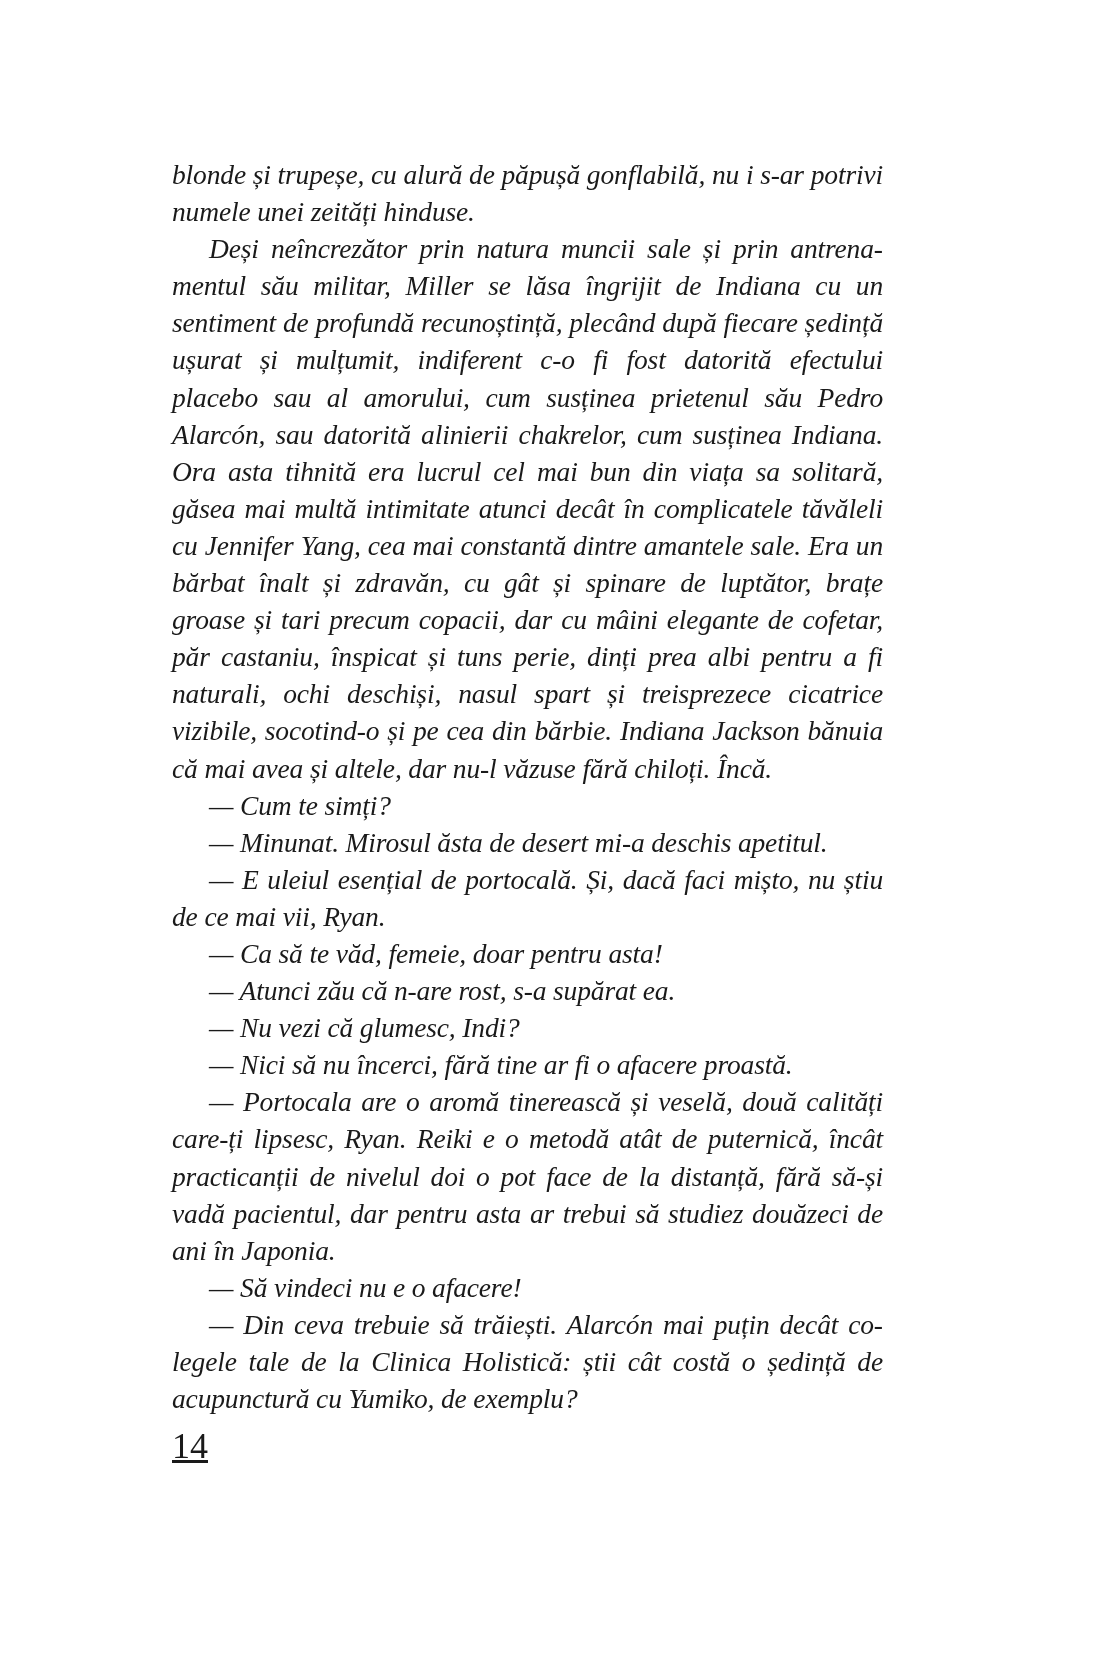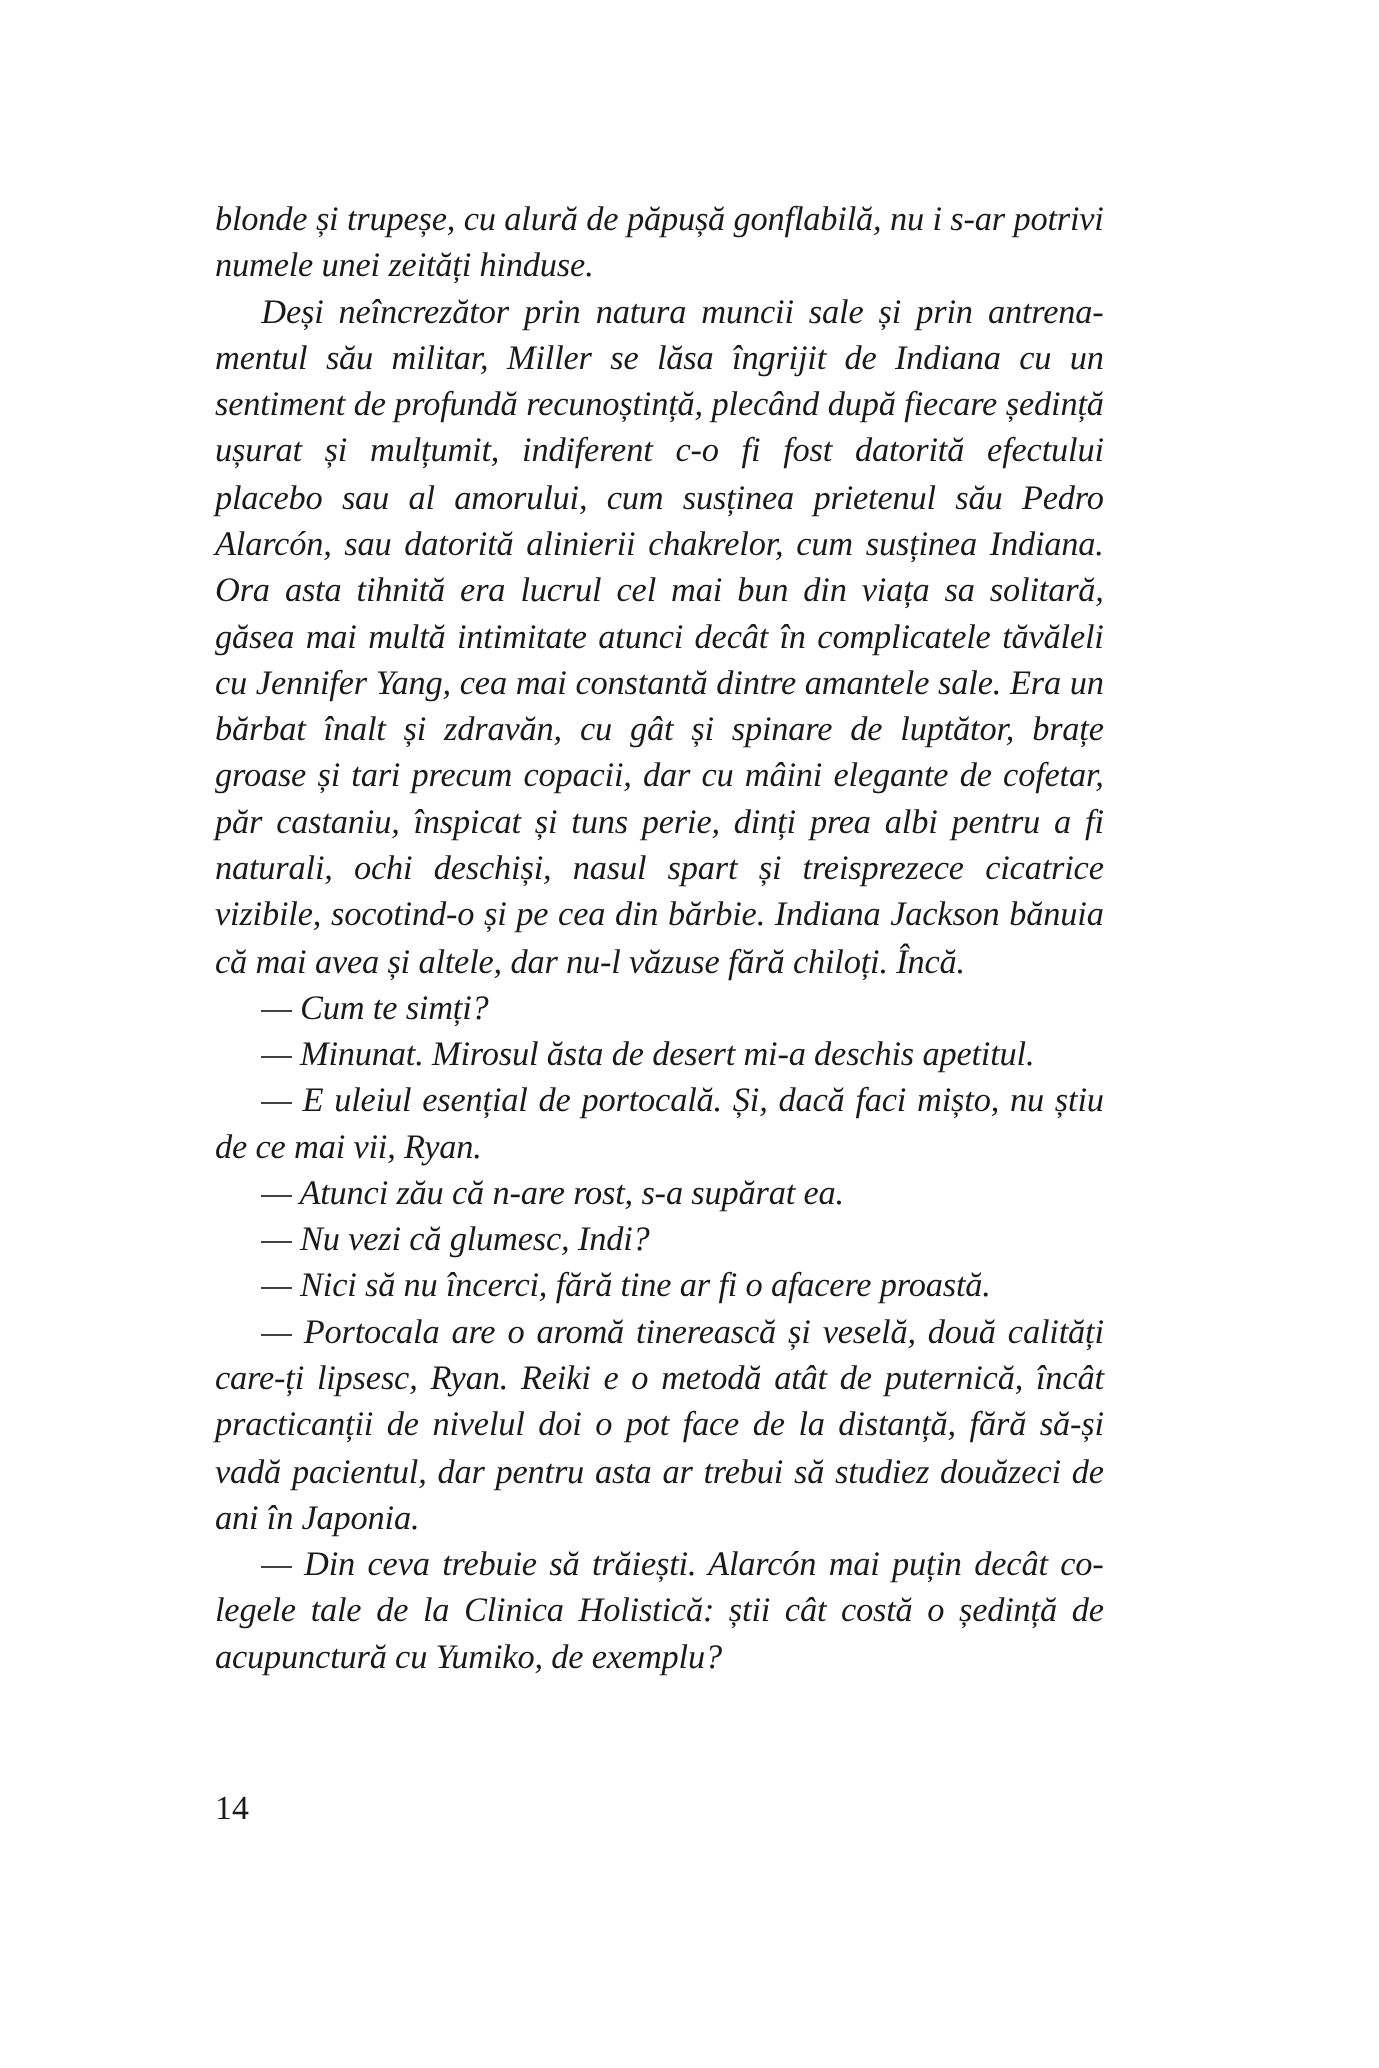--- a/index.html
+++ b/index.html
@@ -31,34 +31,37 @@
       letter-spacing: -0.15px;
       font-style: italic;
     }
     .para.indent {
       text-indent: 37px;
     }
     .page-number {
       position: absolute;
       left: 172px;
       top: 1428px;
-      font-size: 27px;
+      font-size: 36px;
       line-height: 37px;
       color: #1a1a1a;
+      text-decoration: underline;
     }
   </style>
 </head>
 <body>
 
 <div class="page">
   <p class="para">blonde și trupeșe, cu alură de păpușă gonflabilă, nu i s-ar po­trivi numele unei zeități hinduse.</p>
   <p class="para indent">Deși neîncrezător prin natura muncii sale și prin antrena­mentul său militar, Miller se lăsa îngrijit de Indiana cu un sentiment de profundă recunoștință, plecând după fiecare șe­dință ușurat și mulțumit, indiferent c-o fi fost datorită efectului placebo sau al amorului, cum susținea prietenul său Pedro Alarcón, sau datorită alinierii chakrelor, cum susținea Indiana. Ora asta tihnită era lucrul cel mai bun din viața sa solitară, găsea mai multă intimitate atunci decât în complicatele tăvăleli cu Jennifer Yang, cea mai constantă dintre amantele sale. Era un bărbat înalt și zdravăn, cu gât și spinare de luptător, brațe groase și tari precum copacii, dar cu mâini elegante de cofe­tar, păr castaniu, înspicat și tuns perie, dinți prea albi pentru a fi naturali, ochi deschiși, nasul spart și treisprezece cicatrice vizibile, socotind-o și pe cea din bărbie. Indiana Jackson bă­nuia că mai avea și altele, dar nu-l văzuse fără chiloți. Încă.</p>
   <p class="para indent">— Cum te simți?</p>
   <p class="para indent">— Minunat. Mirosul ăsta de desert mi-a deschis apetitul.</p>
   <p class="para indent">— E uleiul esențial de portocală. Și, dacă faci mișto, nu știu de ce mai vii, Ryan.</p>
+  <p class="para indent">— Ca să te văd, femeie, doar pentru asta!</p>
   <p class="para indent">— Atunci zău că n-are rost, s-a supărat ea.</p>
   <p class="para indent">— Nu vezi că glumesc, Indi?</p>
   <p class="para indent">— Nici să nu încerci, fără tine ar fi o afacere proastă.</p>
   <p class="para indent">— Portocala are o aromă tinerească și veselă, două calități care-ți lipsesc, Ryan. Reiki e o metodă atât de puternică, în­cât practicanții de nivelul doi o pot face de la distanță, fără să-și vadă pacientul, dar pentru asta ar trebui să studiez două­zeci de ani în Japonia.</p>
+  <p class="para indent">— Să vindeci nu e o afacere!</p>
   <p class="para indent">— Din ceva trebuie să trăiești. Alarcón mai puțin decât co­legele tale de la Clinica Holistică: știi cât costă o ședință de acupunctură cu Yumiko, de exemplu?</p>
 </div>
 
 <div class="page-number">14</div>
 
 </body></html>

